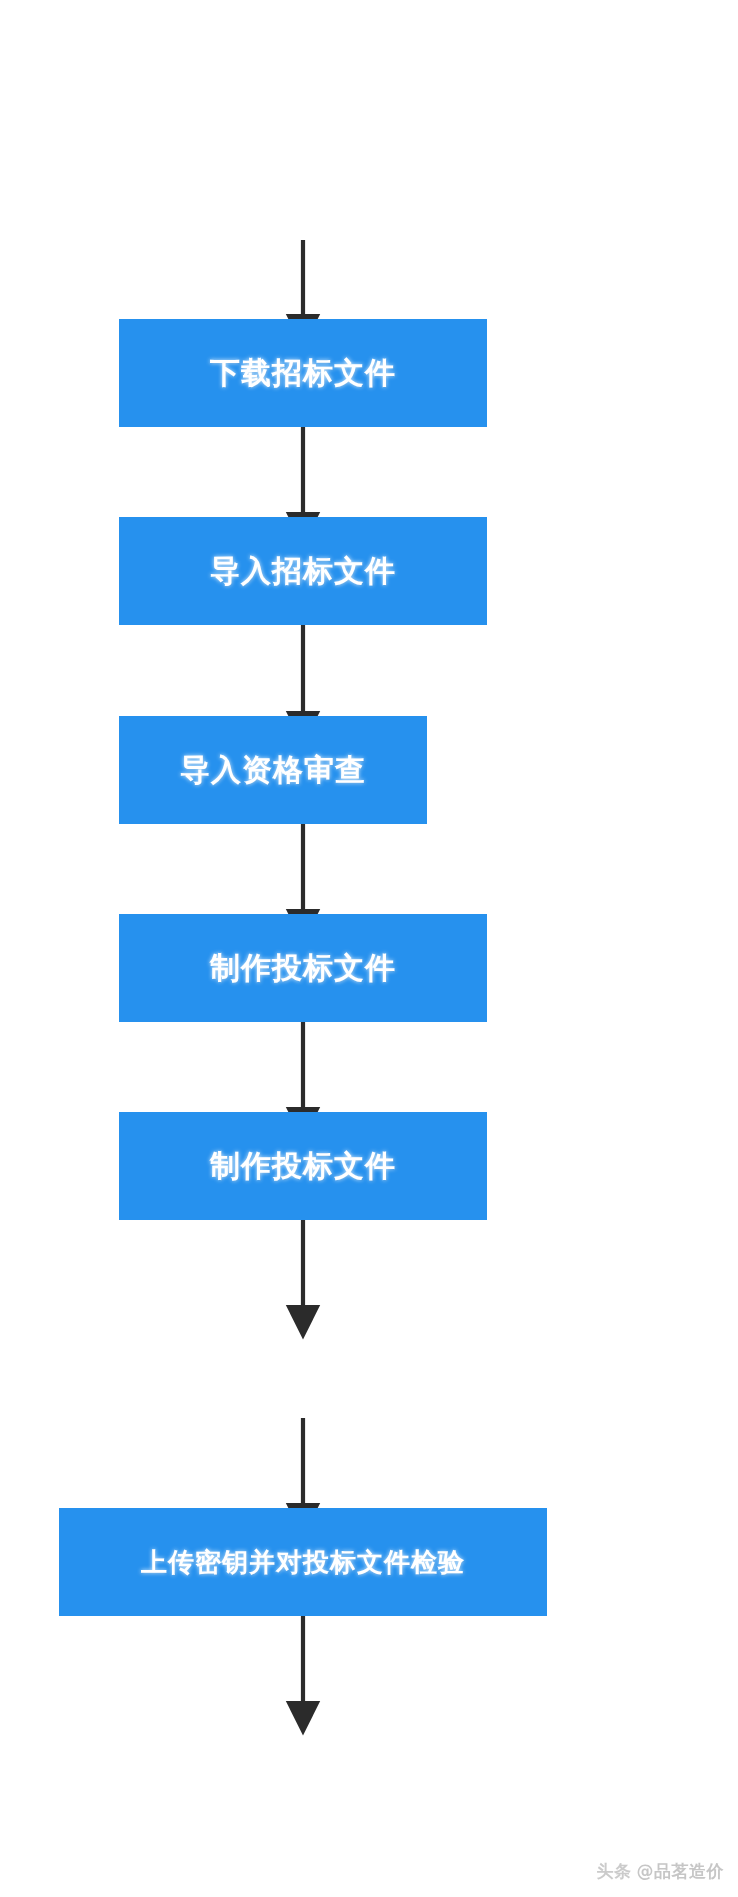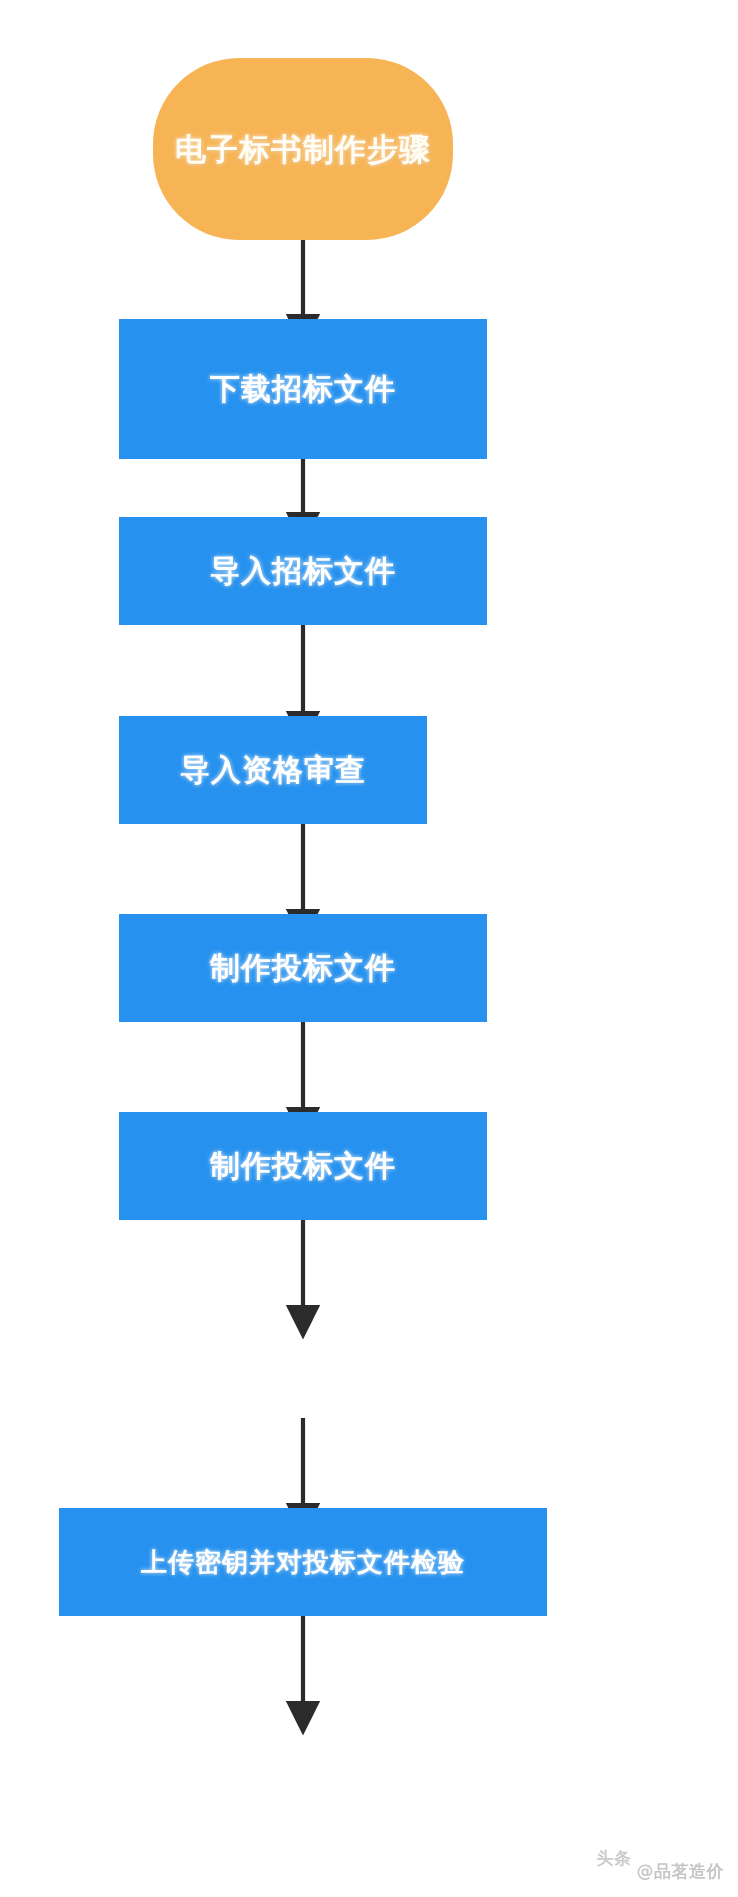--- a/index.html
+++ b/index.html
@@ -80,21 +80,21 @@
     display: flex;
     align-items: flex-start;
     gap: 5px;
     color: #b9b9b9;
     font-size: 17px;
     font-weight: bold;
     letter-spacing: 0.5px;
     opacity: 0.85;
   }
   .watermark .wm-brand { color: #c2c2c2; }
-  .watermark .wm-handle { color: #bdbdbd; margin-top: 13px; }
+  .watermark .wm-handle { color: #bdbdbd; }
 </style>
 </head>
 <body>
 
 <div id="flowchart">
 
   <svg class="connector" width="738" height="1897" viewBox="0 0 738 1897" xmlns="http://www.w3.org/2000/svg" style="left:0;top:0;">
     <defs>
       <marker id="arrowhead" markerWidth="9" markerHeight="9" refX="1.2" refY="4.5" orient="auto" markerUnits="strokeWidth">
         <path d="M0,0.4 L0,8.6 L8.2,4.5 z" fill="#2B2B2B"></path>
@@ -111,25 +111,22 @@
 
     <line x1="303" y1="1022" x2="303" y2="1112" stroke="#2B2B2B" stroke-width="4.2" marker-end="url(#arrowhead)"></line>
 
     <line x1="303" y1="1220" x2="303" y2="1310" stroke="#2B2B2B" stroke-width="4.2" marker-end="url(#arrowhead)"></line>
 
     <line x1="303" y1="1418" x2="303" y2="1508" stroke="#2B2B2B" stroke-width="4.2" marker-end="url(#arrowhead)"></line>
 
     <line x1="303" y1="1616" x2="303" y2="1706" stroke="#2B2B2B" stroke-width="4.2" marker-end="url(#arrowhead)"></line>
   </svg>
 
-  <div class="node terminator" style="left:153px; top:58px; width:300px; height:182px;">
-    <span class="node-label">电子标书制作步骤</span>
-  </div>
 
-  <div class="node process" style="left:119px; top:319px; width:368px; height:140px;justify-content:center;">
+  <div class="node process" style="left:119px; top:319px; width:368px; height:108px;justify-content:center;">
     <span class="node-label">下载招标文件</span>
   </div>
 
   <div class="node process" style="left:119px; top:517px; width:368px; height:108px;">
     <span class="node-label">导入招标文件</span>
   </div>
 
   <div class="node process" style="left:119px; top:716px; width:308px; height:108px;">
     <span class="node-label">导入资格审查</span>
   </div>

